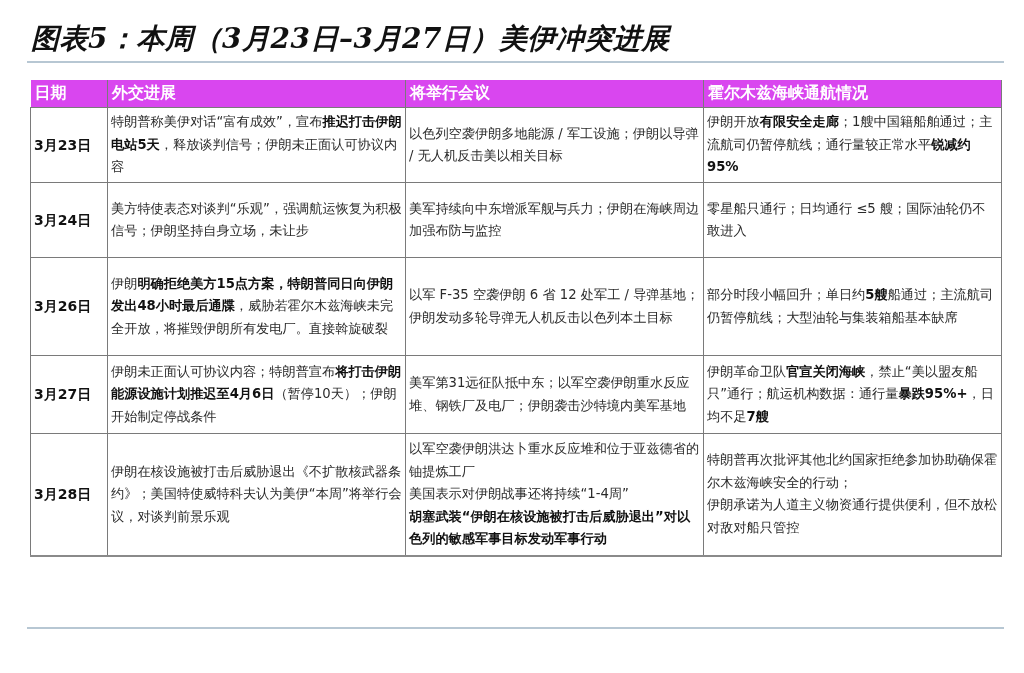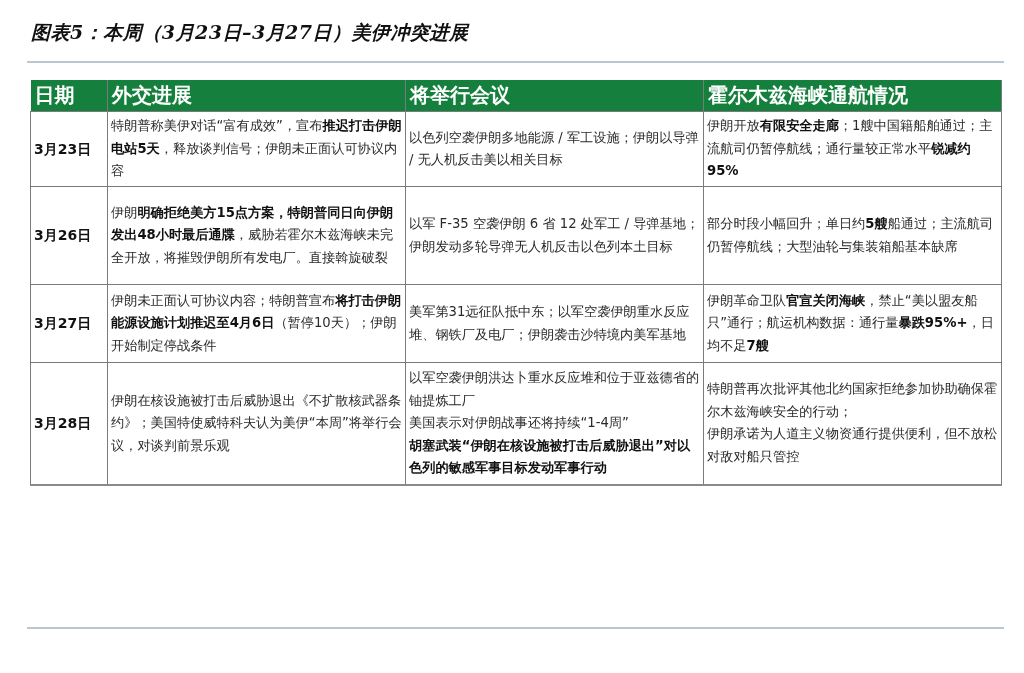--- a/index.html
+++ b/index.html
@@ -1,24 +1,24 @@
 <!DOCTYPE html>
 <html><head>
 <meta charset="utf-8">
 <style>
   html, body { margin:0; padding:0; background:#ffffff; }
   body { width:1024px; height:673px; position:relative; overflow:hidden;
          font-family:"DejaVu Sans", "Liberation Sans", sans-serif; color:#222; }
   .title { position:absolute; left:31px; top:20px; font-family:"DejaVu Serif","Liberation Serif",serif;
-           font-style:italic; font-size:19px; font-weight:bold; color:#111; letter-spacing:0.5px; white-space:nowrap; }
+           font-style:italic; font-size:28px; font-weight:bold; color:#111; letter-spacing:0.5px; white-space:nowrap; }
   .rule { position:absolute; left:27px; width:977px; height:2px; background:#b7c7d3; }
   .rule.top { top:61px; }
   .rule.bottom { top:627px; }
   table.grid { position:absolute; left:30px; top:80px; width:971px; border-collapse:collapse; table-layout:fixed; }
-  table.grid th { background:#15803d; color:#fff; font-weight:bold; font-size:20px; text-align:left;
+  table.grid th { background:#d946ef; color:#fff; font-weight:bold; font-size:16px; text-align:left;
                   padding:2px 4px; height:23px; border-right:1px solid #7a7a7a; border-bottom:1px solid #7a7a7a; }
   table.grid td { border:1px solid #7a7a7a; font-size:13.2px; line-height:22.5px; padding:1px 3px; vertical-align:middle; color:#2a2a2a; }
   table.grid td.date { font-weight:bold; font-size:14px; text-align:left; white-space:nowrap; color:#111; }
   table.grid tr:last-child td { border-bottom:2px solid #8a8a8a; }
   b { font-weight:bold; color:#111; }
   .source { position:absolute; left:31px; top:640px; font-family:"DejaVu Serif","Liberation Serif",serif;
             font-size:14px; color:#222; white-space:nowrap;margin-top:32px; }
   .seg { display:inline; }
   .line { display:block; }
 </style>
@@ -43,20 +43,26 @@
       <th>霍尔木兹海峡通航情况</th>
     </tr>
   </thead>
   <tbody>
     <tr style="height:75px">
       <td class="date">3月23日</td>
       <td><span class="seg">特朗普称美伊对话“富有成效”，宣布</span><b>推迟打击伊朗电站5天</b><span class="seg">，释放谈判信号；伊朗未正面认可协议内容</span></td>
       <td><span class="seg">以色列空袭伊朗多地能源 / 军工设施；伊朗以导弹 / 无人机反击美以相关目标</span></td>
       <td><span class="seg">伊朗开放</span><b>有限安全走廊</b><span class="seg">；1艘中国籍船舶通过；主流航司仍暂停航线；通行量较正常水平</span><b>锐减约95%</b></td>
     </tr>
+    <tr style="height:75px">
+      <td class="date">3月24日</td>
+      <td><span class="seg">美方特使表态对谈判“乐观”，强调航运恢复为积极信号；伊朗坚持自身立场，未让步</span></td>
+      <td><span class="seg">美军持续向中东增派军舰与兵力；伊朗在海峡周边加强布防与监控</span></td>
+      <td><span class="seg">零星船只通行；日均通行 ≤5 艘；国际油轮仍不敢进入</span></td>
+    </tr>
     <tr style="height:98px">
       <td class="date">3月26日</td>
       <td><span class="seg">伊朗</span><b>明确拒绝美方15点方案，特朗普同日向伊朗发出48小时最后通牒</b><span class="seg">，威胁若霍尔木兹海峡未完全开放，将摧毁伊朗所有发电厂。直接斡旋破裂</span></td>
       <td><span class="seg">以军 F-35 空袭伊朗 6 省 12 处军工 / 导弹基地；伊朗发动多轮导弹无人机反击以色列本土目标</span></td>
       <td><span class="seg">部分时段小幅回升；单日约</span><b>5艘</b><span class="seg">船通过；主流航司仍暂停航线；大型油轮与集装箱船基本缺席</span></td>
     </tr>
     <tr style="height:78px">
       <td class="date">3月27日</td>
       <td><span class="seg">伊朗未正面认可协议内容；特朗普宣布</span><b>将打击伊朗能源设施计划推迟至4月6日</b><span class="seg">（暂停10天）；伊朗开始制定停战条件</span></td>
       <td><span class="seg">美军第31远征队抵中东；以军空袭伊朗重水反应堆、钢铁厂及电厂；伊朗袭击沙特境内美军基地</span></td>

